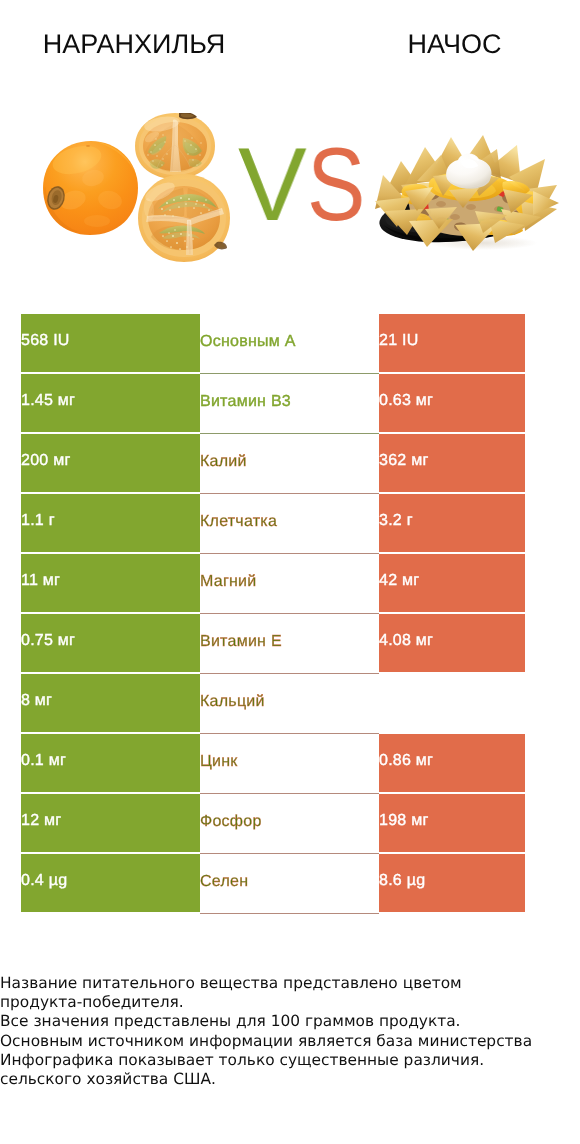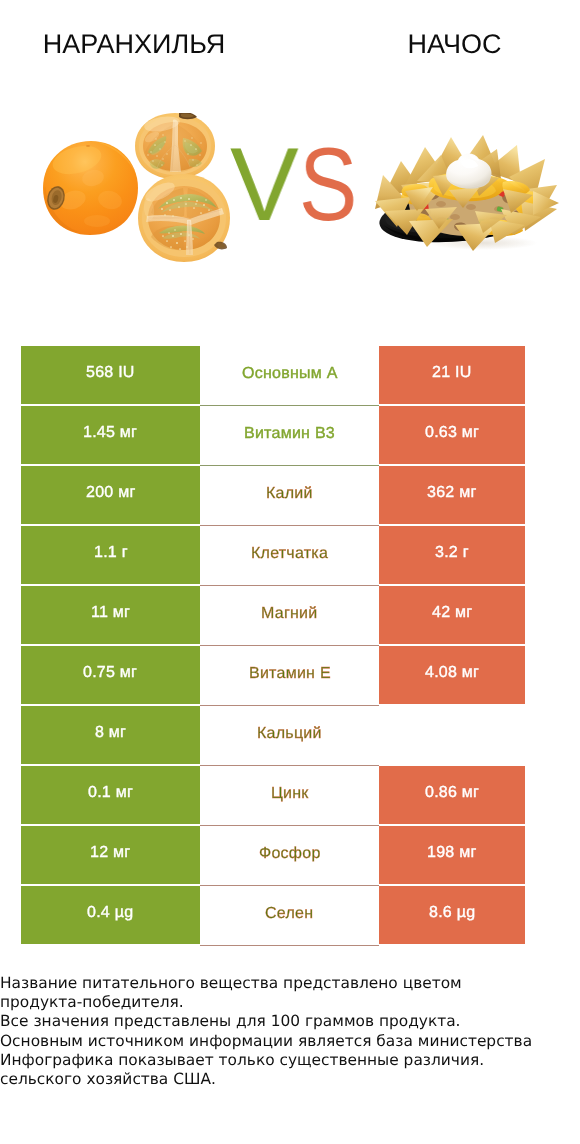--- a/index.html
+++ b/index.html
@@ -20,32 +20,32 @@
   .heading{position:absolute;top:23px;font-size:27px;line-height:27px;color:#0d0d0d;
            letter-spacing:0;font-weight:400;white-space:nowrap;}
   .heading.left{left:0;width:268px;text-align:center;}
   .heading.right{left:320px;width:269px;text-align:center;}
 
   
   .hero{position:absolute;left:0;top:0;width:580px;height:300px;}
   .hero-img{position:absolute;}
   .hero-img.fruit{left:43px;top:113px;}
   .hero-img.nachos{left:375px;top:131px;}
-  .vs{position:absolute;left:230px;top:133px;width:125px;
+  .vs{position:absolute;left:238px;top:133px;width:125px;
       font-size:104px;line-height:104px;font-weight:400;white-space:nowrap;}
   .vs span{display:inline-block;}
   .vs .v{color:#82a62f;transform:scaleX(.99);transform-origin:left top;}
   .vs .s{color:#e16c4a;transform:scaleX(.84);transform-origin:left top;margin-left:0px;}
 
   
   .table{position:absolute;left:21px;top:314px;width:537px;}
   .row{position:relative;height:60px;}
   .cell{position:absolute;top:0;height:58px;box-sizing:border-box;
-        display:flex;align-items:center;justify-content:center;
-        font-size:16px;font-weight:400;letter-spacing:.25px;line-height:1;margin-top:32px;}
+        display:flex;align-items:center;
+        font-size:16px;font-weight:400;letter-spacing:.25px;line-height:1;}
   .cell span{display:block;transform:translateY(-2px);}
   .cell.left{left:0;width:179px;color:#ffffff;background:#82a62f;
              -webkit-text-stroke:.38px #ffffff;}
   .cell.mid{left:179px;width:179px;background:#fff;height:60px;}
   .cell.right{left:358px;width:146px;color:#ffffff;background:#e16c4a;
               -webkit-text-stroke:.38px #ffffff;}
   .row.win-left .cell.mid{color:#82a62f;border-bottom:1.4px solid #8d9b6a;
                           -webkit-text-stroke:.38px #82a62f;}
   .row.win-right .cell.mid{color:#4d7c0f;border-bottom:1.4px solid #b58a7c;
                            -webkit-text-stroke:.38px #e16c4a;}

